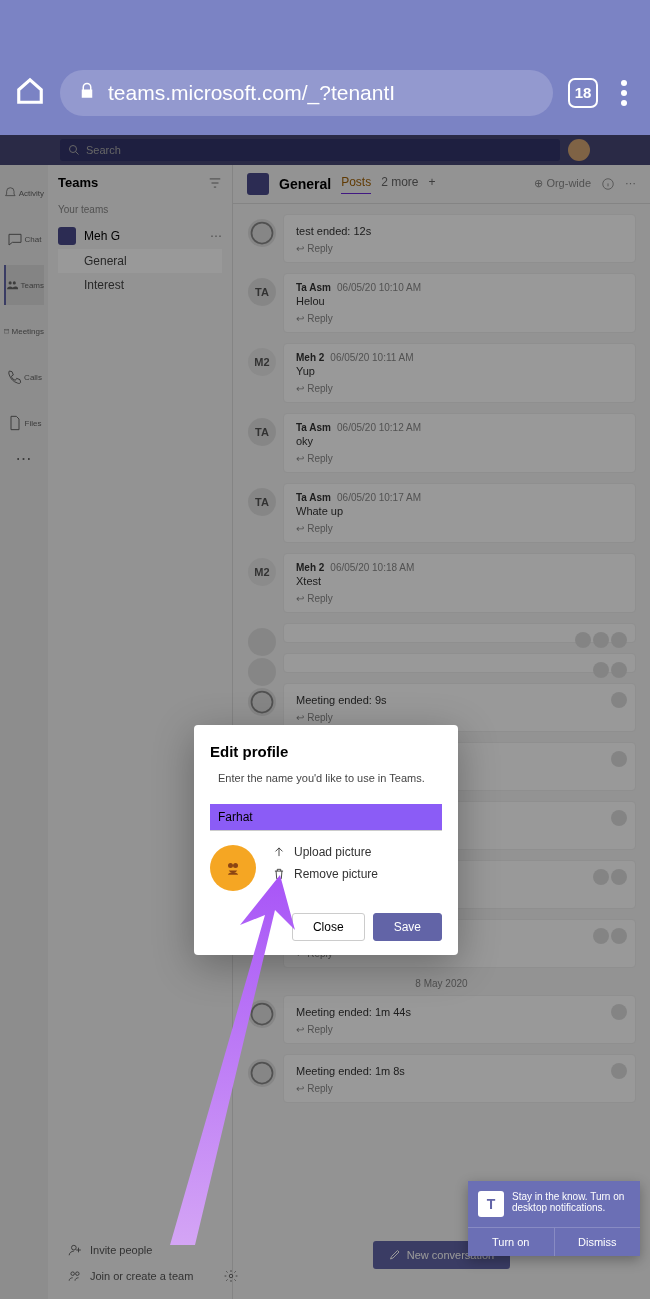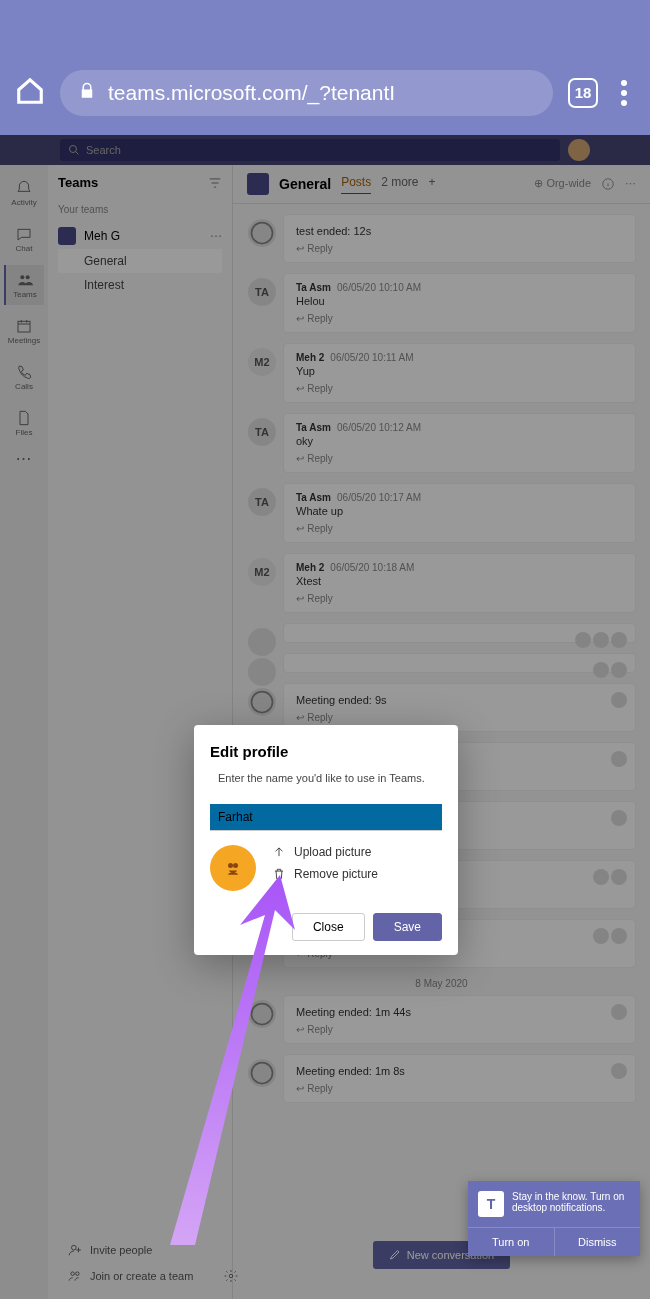--- a/index.html
+++ b/index.html
@@ -23,21 +23,21 @@
 .search-bar { background: #464775; height: 30px; display: flex; align-items: center; padding: 0 60px; gap: 8px; }
 .search-box { flex: 1; background: #32346b; border-radius: 3px; height: 22px; display: flex; align-items: center; padding: 0 8px; gap: 6px; color: #aaa; font-size: 11px; }
 .search-box svg { width: 12px; height: 12px; }
 .profile-badge { width: 22px; height: 22px; background: #d4a574; border-radius: 50%; margin-left: auto; }
 
 
 .app-body { display: flex; height: calc(100% - 30px); background: #f0f0f0; }
 
 
 .rail { width: 48px; background: #ebebeb; display: flex; flex-direction: column; align-items: center; padding-top: 8px; gap: 6px; }
-.rail-item { width: 40px; height: 40px; display: flex; flex-direction: column; align-items: center; justify-content: center; color: #666; font-size: 8px; gap: 2px; cursor: pointer; }
+.rail-item { width: 40px; height: 40px; display: flex; align-items: center; justify-content: center; color: #666; font-size: 8px; gap: 2px; cursor: pointer; }
 .rail-item.active { background: #dcdcdc; border-left: 2px solid #6264a7; }
 .rail-item svg { width: 16px; height: 16px; }
 .rail-dots { color: #666; font-size: 16px; letter-spacing: 1px; }
 
 
 .sidebar { width: 185px; background: #f5f5f5; border-right: 1px solid #ddd; padding: 10px; }
 .sidebar-header { display: flex; justify-content: space-between; align-items: center; font-weight: 600; font-size: 13px; margin-bottom: 14px; }
 .sidebar-header svg { width: 14px; height: 14px; }
 .your-teams { font-size: 10px; color: #888; margin-bottom: 8px; }
 .team-row { display: flex; align-items: center; gap: 8px; font-size: 12px; padding: 4px 0; }
@@ -72,21 +72,21 @@
 .reaction { width: 16px; height: 16px; border-radius: 50%; background: #ddd; }
 .date-sep { text-align: center; font-size: 10px; color: #888; margin: 6px 0; }
 
 .new-conv { background: #6264a7; color: #fff; font-size: 11px; padding: 8px 16px; border-radius: 3px; display: inline-flex; gap: 6px; align-items: center; margin: 10px auto; }
 .new-conv-wrap { text-align: center; padding: 8px 0 20px; }
 
 
 .modal { position: absolute; top: 590px; left: 194px; width: 264px; background: #fff; border-radius: 4px; box-shadow: 0 10px 40px rgba(0,0,0,0.3); z-index: 10; padding: 18px 16px 14px; }
 .modal-title { font-size: 15px; font-weight: 600; margin-bottom: 12px; }
 .modal-sub { font-size: 11px; color: #444; margin-bottom: 20px; padding-left: 8px; }
-.modal-input { width: 100%; background: #0369a1; border: none; border-bottom: 1px solid #ccc; padding: 6px 8px; font-size: 12px; margin-bottom: 14px; }
+.modal-input { width: 100%; background: #8b5cf6; border: none; border-bottom: 1px solid #ccc; padding: 6px 8px; font-size: 12px; margin-bottom: 14px; }
 .pic-row { display: flex; gap: 16px; align-items: flex-start; margin-bottom: 22px; }
 .pic-circle { width: 46px; height: 46px; background: #f5a623; border-radius: 50%; display: flex; align-items: center; justify-content: center; }
 .pic-circle svg { width: 20px; height: 20px; }
 .pic-actions { display: flex; flex-direction: column; gap: 8px; }
 .pic-action { display: flex; align-items: center; gap: 8px; font-size: 12px; color: #333; cursor: pointer; }
 .pic-action svg { width: 14px; height: 14px; }
 .modal-buttons { display: flex; justify-content: flex-end; gap: 8px; }
 .btn { padding: 6px 20px; font-size: 12px; border-radius: 3px; cursor: pointer; border: 1px solid #ccc; background: #fff; }
 .btn.primary { background: #6264a7; color: #fff; border-color: #6264a7; }
 

